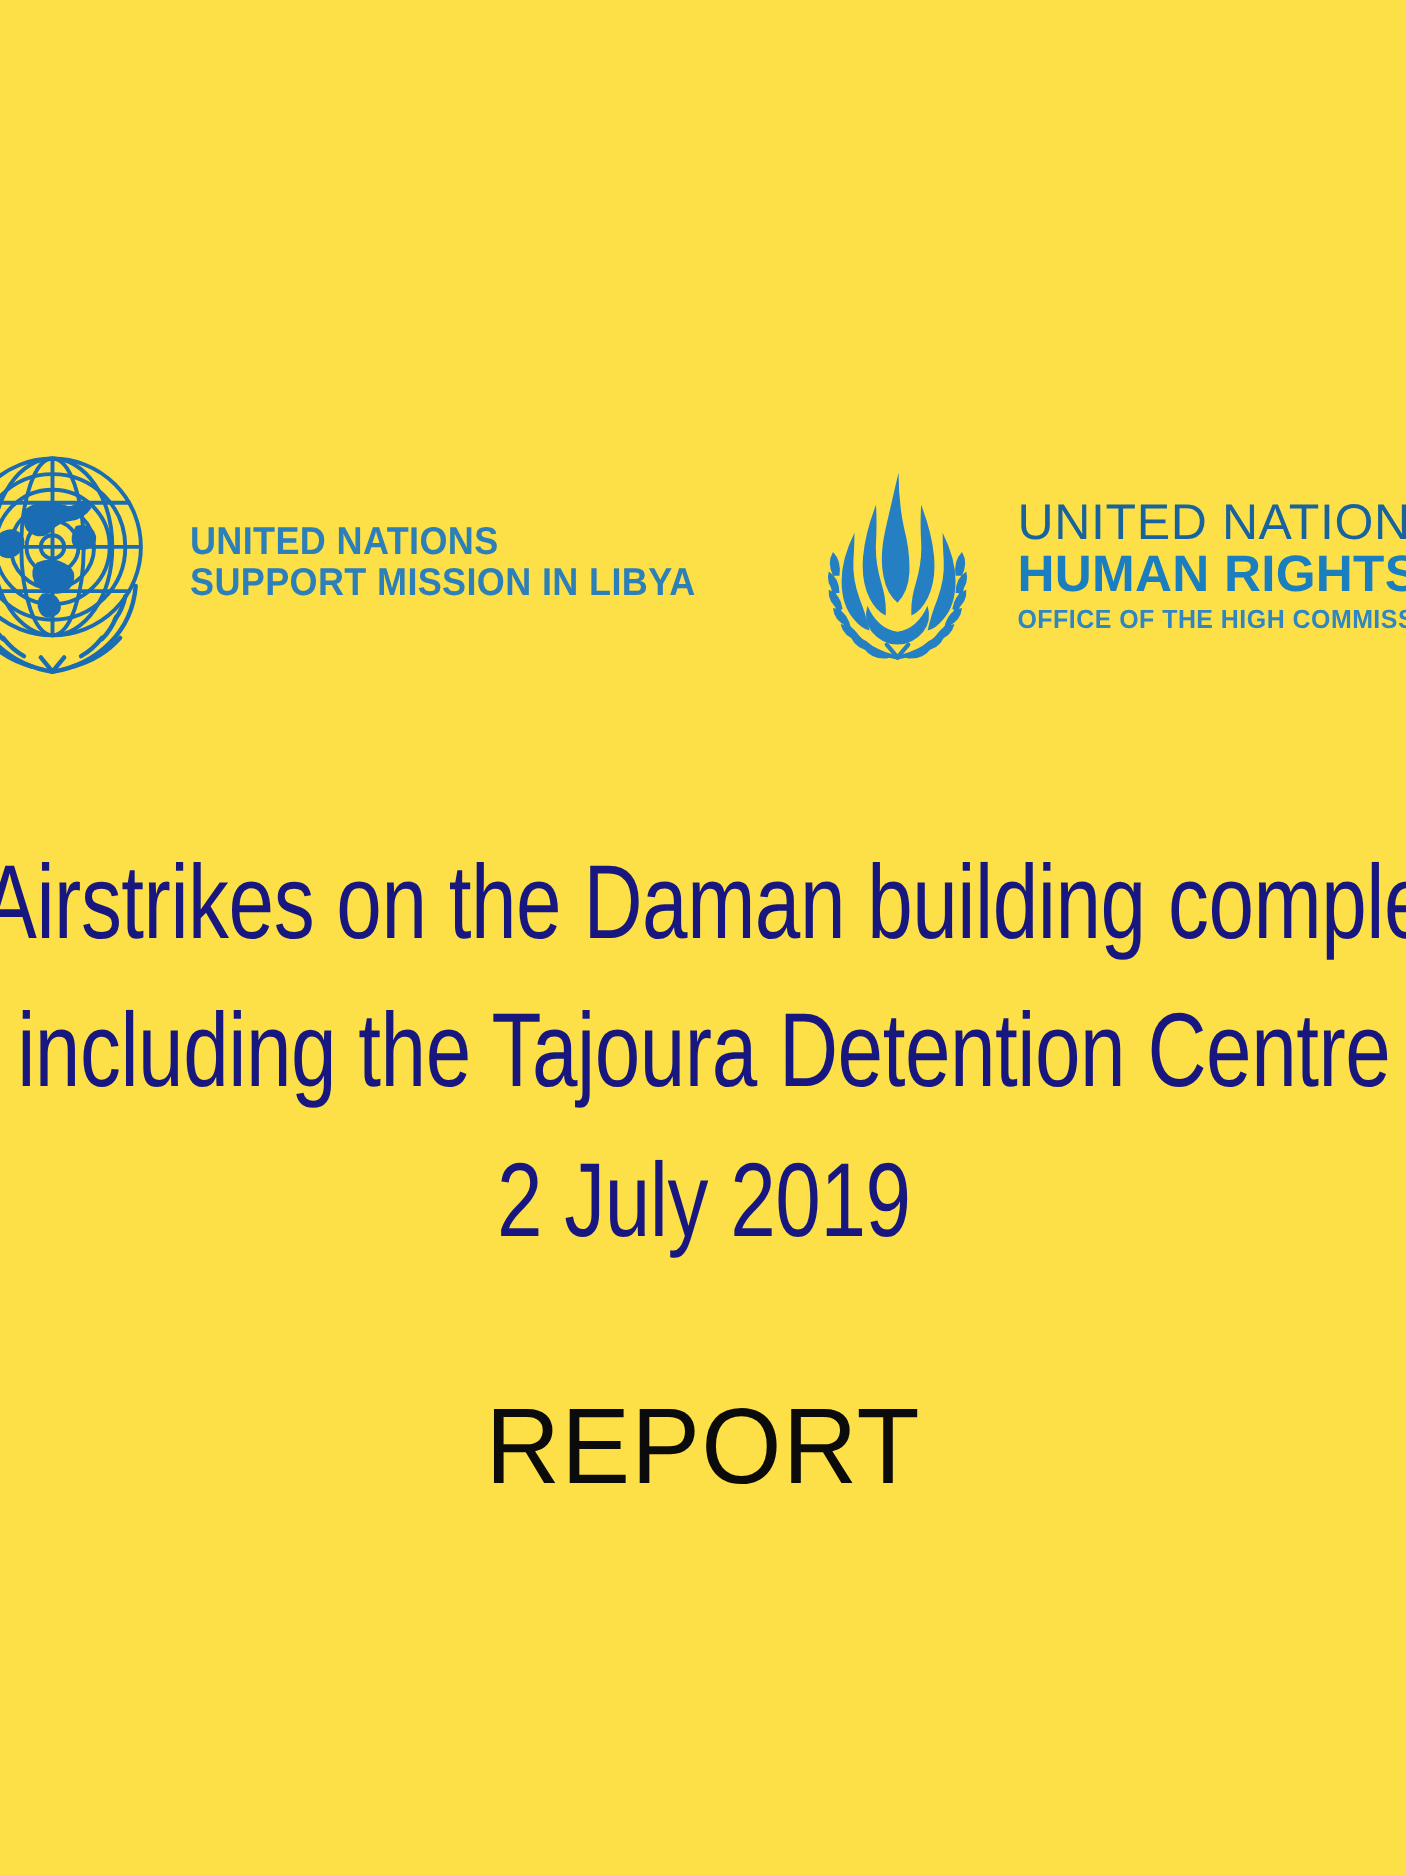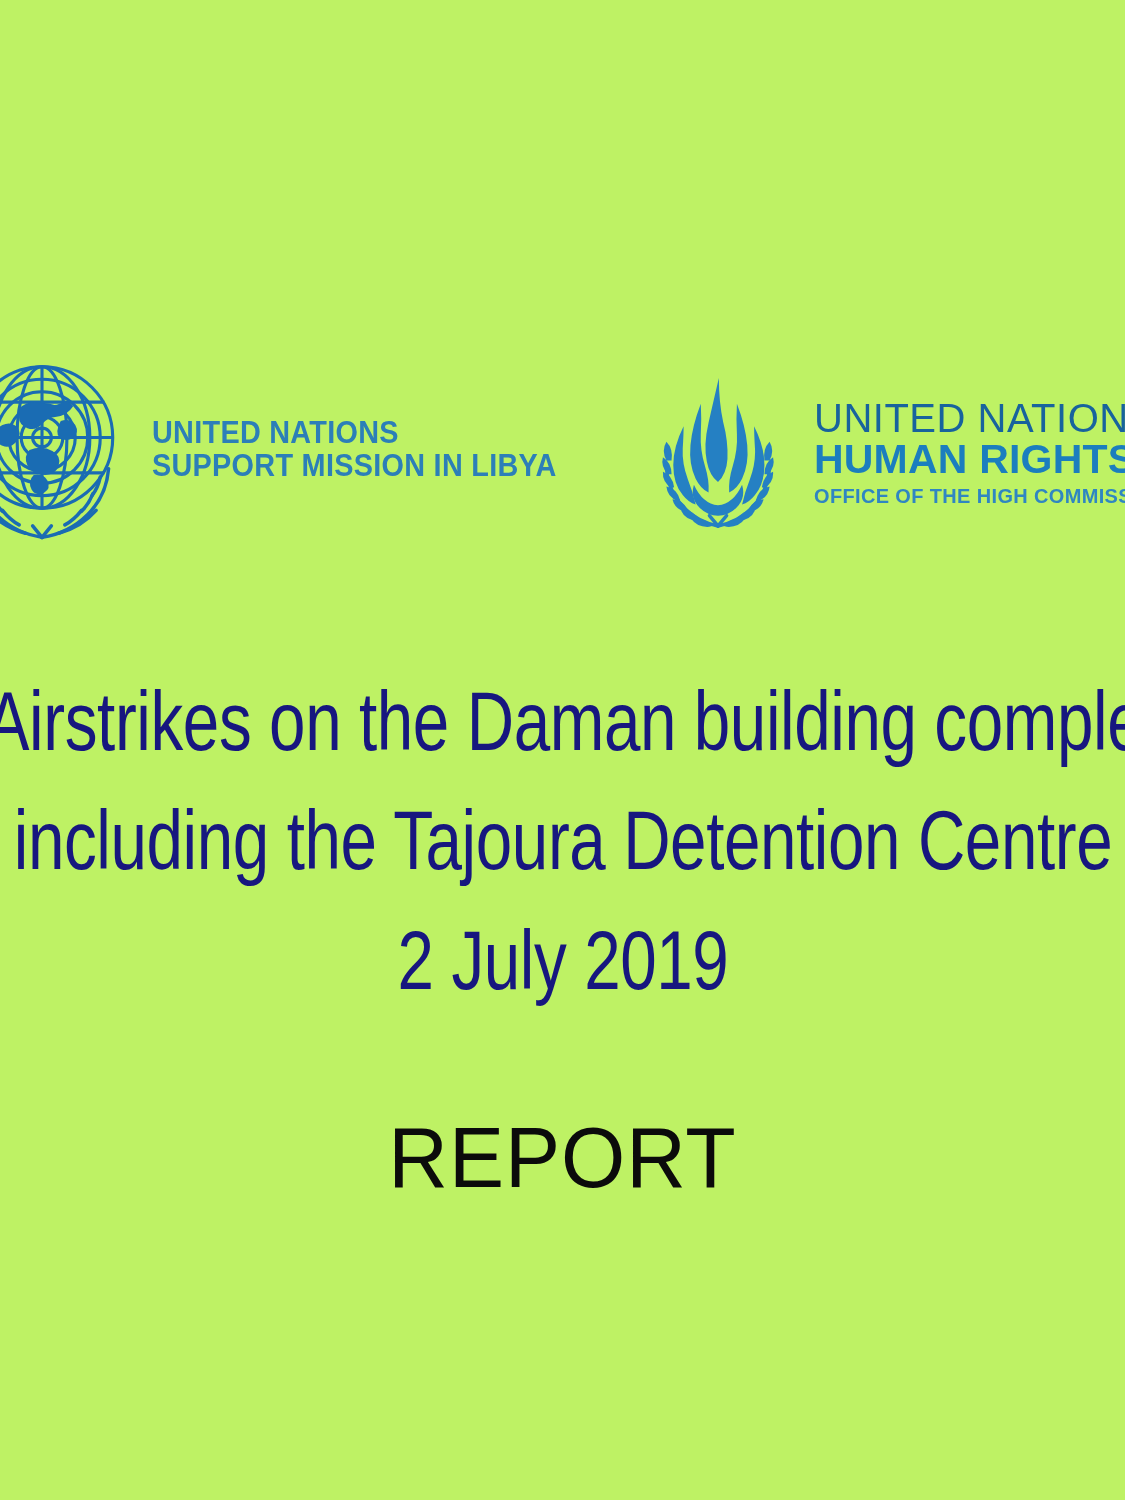--- a/index.html
+++ b/index.html
@@ -13,21 +13,21 @@
     position: relative;
     overflow: hidden;
     font-family: "Liberation Sans", sans-serif;
     -webkit-font-smoothing: antialiased;
   }
 
   
   #page {
     position: absolute;
     inset: 0;
-    background: #bef264;
+    background: #fde047;
     overflow: hidden;
   }
 
   
   #logo-band {
     position: absolute;
     left: 0;
     top: 330px;
     width: 1125px;
     height: 235px;

